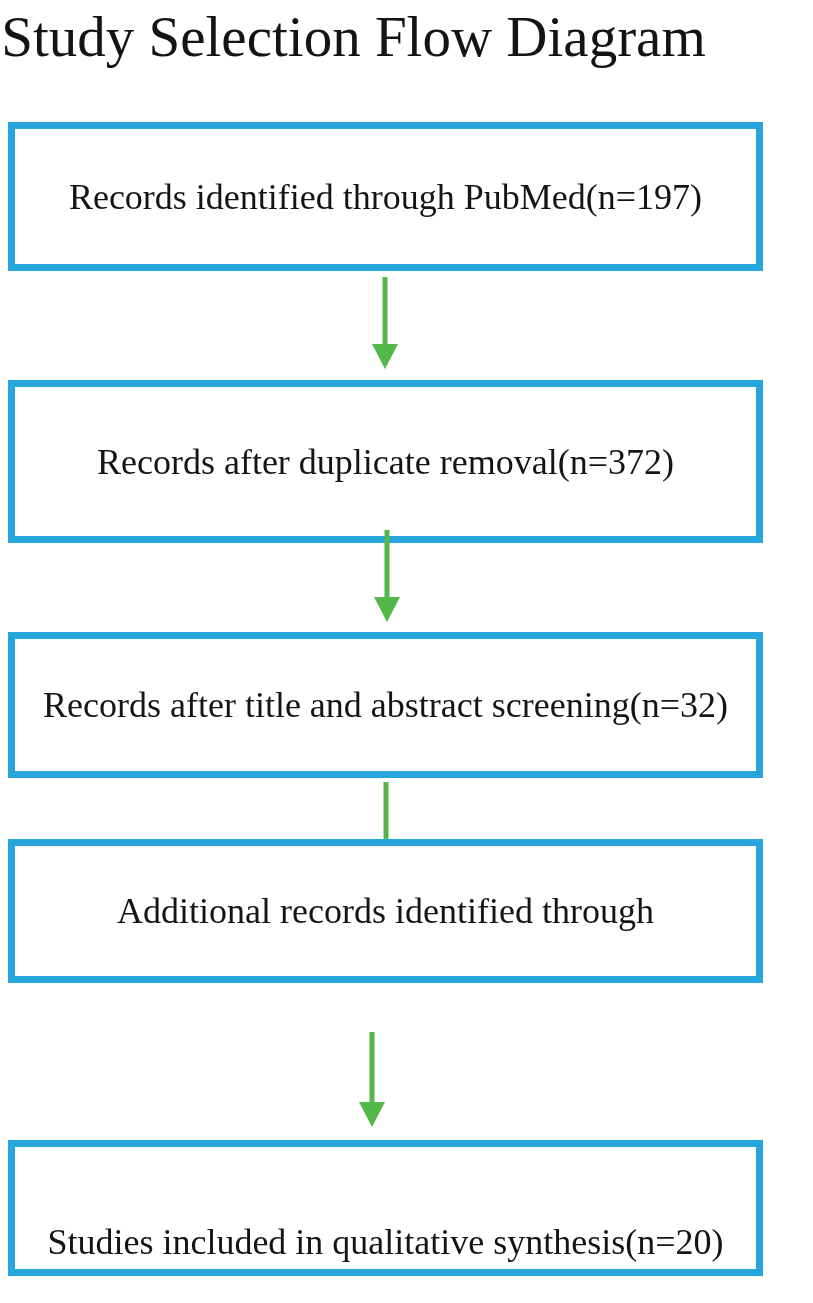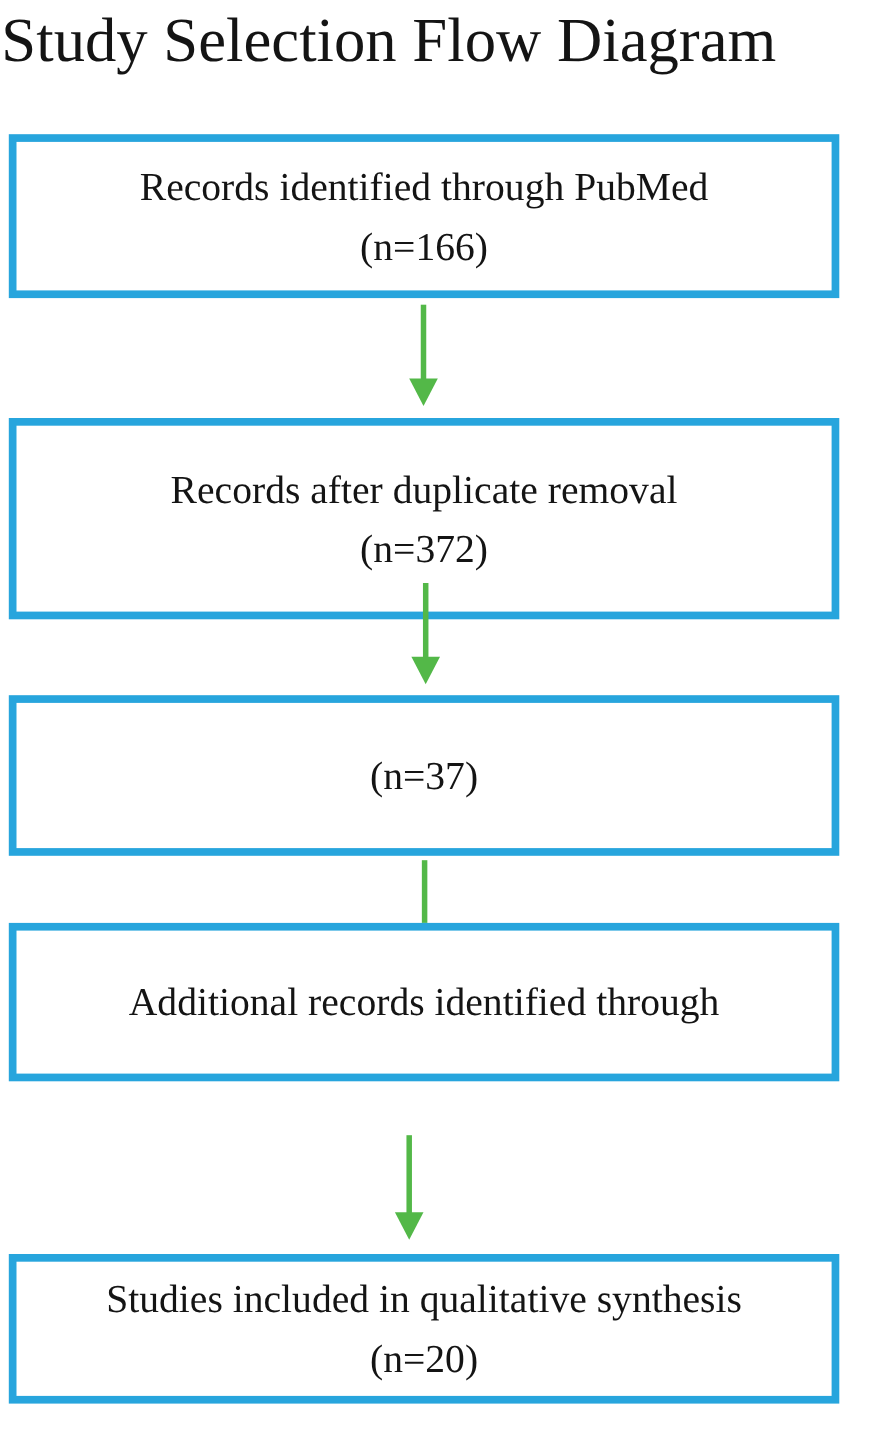--- a/index.html
+++ b/index.html
@@ -25,34 +25,34 @@
     color: #141414;
     white-space: nowrap;
   }
   .flow-box {
     position: absolute;
     left: 8px;
     width: 755px;
     border: 7px solid #27a5dd;
     background: #ffffff;
     display: flex;
-    flex-direction: column;
+    flex-direction: row;
     align-items: center;
     justify-content: center;
     text-align: center;
     font-size: 36px;
     line-height: 1.5;
     color: #141414;
     padding: 0 6px;
   }
   .box-1 { top: 122px; height: 149px; }
-  .box-2 { top: 380px; height: 183px; }
+  .box-2 { top: 380px; height: 163px; }
   .box-3 { top: 632px; height: 146px; }
   .box-4 { top: 839px; height: 144px; }
-  .box-5 { top: 1140px; height: 136px; }
+  .box-5 { top: 1140px; height: 136px; align-items: flex-end; }
   .box-line { display: block; white-space: nowrap; }
   .arrow {
     position: absolute;
     width: 26px;
   }
   .arrow-1 { left: 372px; top: 277px; height: 92px; }
   .arrow-2 { left: 374px; top: 530px; height: 92px; }
   .arrow-3 { left: 373px; top: 782px; height: 91px; }
   .arrow-4 { left: 359px; top: 1032px; height: 95px; }
   .arrow-shaft {
@@ -78,40 +78,41 @@
 </style>
 </head>
 <body>
 
 <div class="canvas">
 
   <div class="diagram-title">Study Selection Flow Diagram</div>
 
   <div class="flow-box box-1">
     <span class="box-line">Records identified through PubMed</span>
-    <span class="box-line">(n=166)</span>
+    <span class="box-line">(n=197)</span>
   </div>
 
   <div class="arrow arrow-1">
     <div class="arrow-shaft"></div>
     <div class="arrow-head"></div>
   </div>
 
   <div class="flow-box box-2">
     <span class="box-line">Records after duplicate removal</span>
     <span class="box-line">(n=372)</span>
   </div>
 
   <div class="arrow arrow-2">
     <div class="arrow-shaft"></div>
     <div class="arrow-head"></div>
   </div>
 
   <div class="flow-box box-3">
-    <span class="box-line">(n=37)</span>
+    <span class="box-line">Records after title and abstract screening</span>
+    <span class="box-line">(n=32)</span>
   </div>
 
   <div class="arrow arrow-3">
     <div class="arrow-shaft"></div>
     <div class="arrow-head"></div>
   </div>
 
   <div class="flow-box box-4">
     <span class="box-line">Additional records identified through</span>
   </div>

